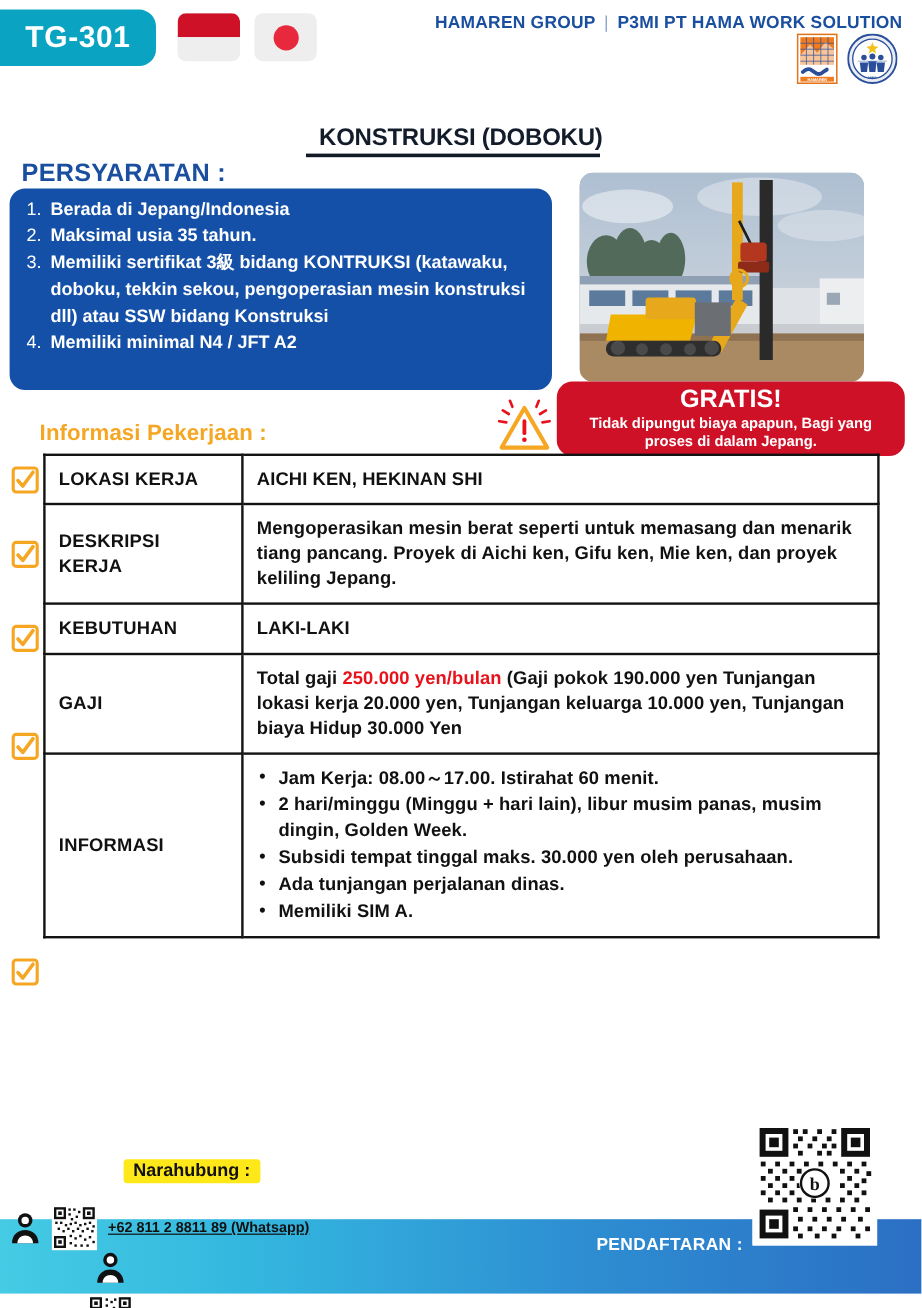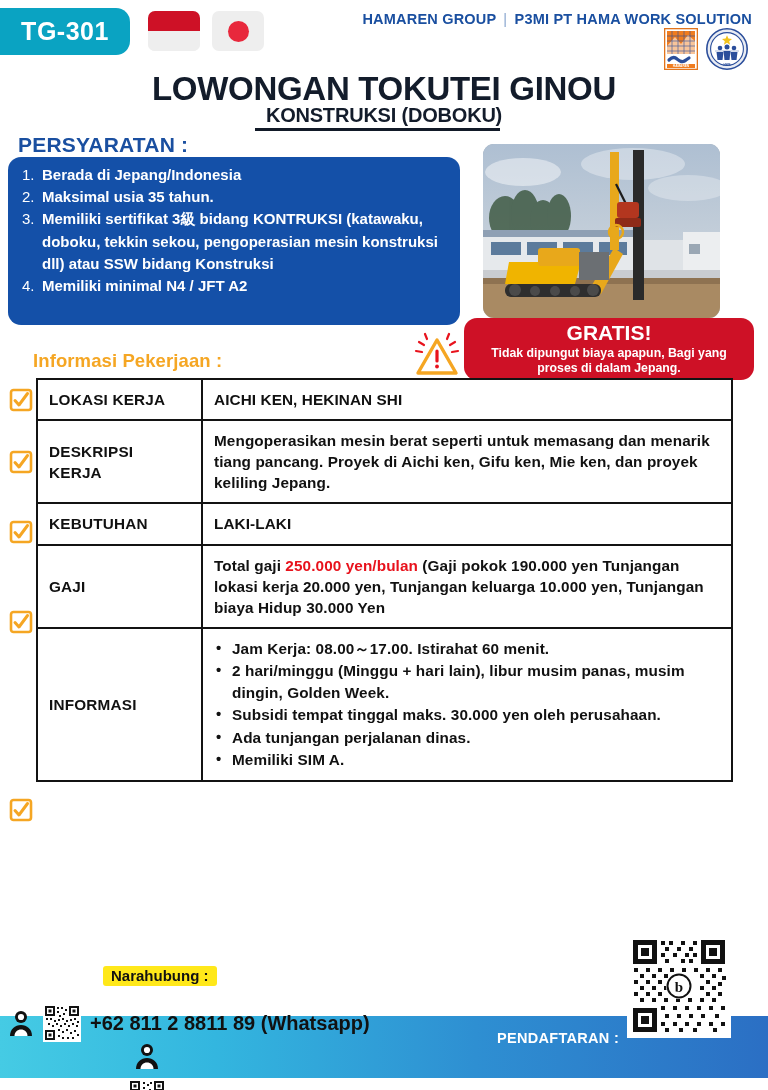--- a/index.html
+++ b/index.html
@@ -115,21 +115,21 @@
   
   .footbar {
     position:absolute; left:0; bottom:0; width:768px; height:62px;
     background:linear-gradient(90deg,#45CBE4 0%,#33B6DF 28%,#2E8FD2 62%,#2B6FC4 100%);
   }
   .contact-row { position:absolute; display:flex; align-items:center; gap:9px; }
   .row1 { left:8px; top:1004px; }
   .row2 { left:8px; top:1042px;flex-direction:column; }
   .person-ico { width:26px; height:28px; flex:none; }
   .qr-small { width:38px; height:38px; flex:none; }
-  .phone { font-size:20px; font-weight:bold; color:#111; white-space:nowrap; }
+  .phone { font-size:12px; font-weight:bold; color:#111; white-space:nowrap;text-decoration:underline; }
 
   .nara {
     position:absolute; left:103px; top:966px;
     background:#FFE81A; color:#111; font-size:15px; font-weight:bold;
     padding:1px 8px 2px; border-radius:3px;text-align:center;
   }
 
   .qr-big { position:absolute; left:627px; top:934px; width:104px; height:104px; background:#fff; }
   .pendaftaran {
     position:absolute; left:497px; top:1030px;
@@ -187,21 +187,20 @@
           <circle cx="28" cy="20" r="2.3"></circle>
         <path d="M10.5 24h7l-1 8h-5z"></path>
           <path d="M17.5 23h7l-1 9h-5z"></path>
           <path d="M24.5 24h7l-1 8h-5z"></path>
       </g>
       <path d="M9 23 L33 23" stroke="#2B4E9B" stroke-width="1" opacity=".4"></path>
       <text x="21" y="37.6" font-size="3" fill="#2B4E9B" text-anchor="middle" font-family="Liberation Sans, sans-serif" font-weight="bold">HWS</text>
     </svg>
   </div>
 
-  <div class="title-main">LOWONGAN TOKUTEI GINOU</div>
   <div class="title-sub">KONSTRUKSI (DOBOKU)</div>
   <div class="title-rule"></div>
 
   <div class="persy-title">PERSYARATAN :</div>
   <div class="persy-box">
     <ol>
       <li>Berada di Jepang/Indonesia</li>
       <li>Maksimal usia 35 tahun.</li>
       <li>Memiliki sertifikat 3級 bidang KONTRUKSI (katawaku, doboku, tekkin sekou, pengoperasian mesin konstruksi dll) atau SSW bidang Konstruksi</li>
       <li>Memiliki minimal N4 / JFT A2</li>

